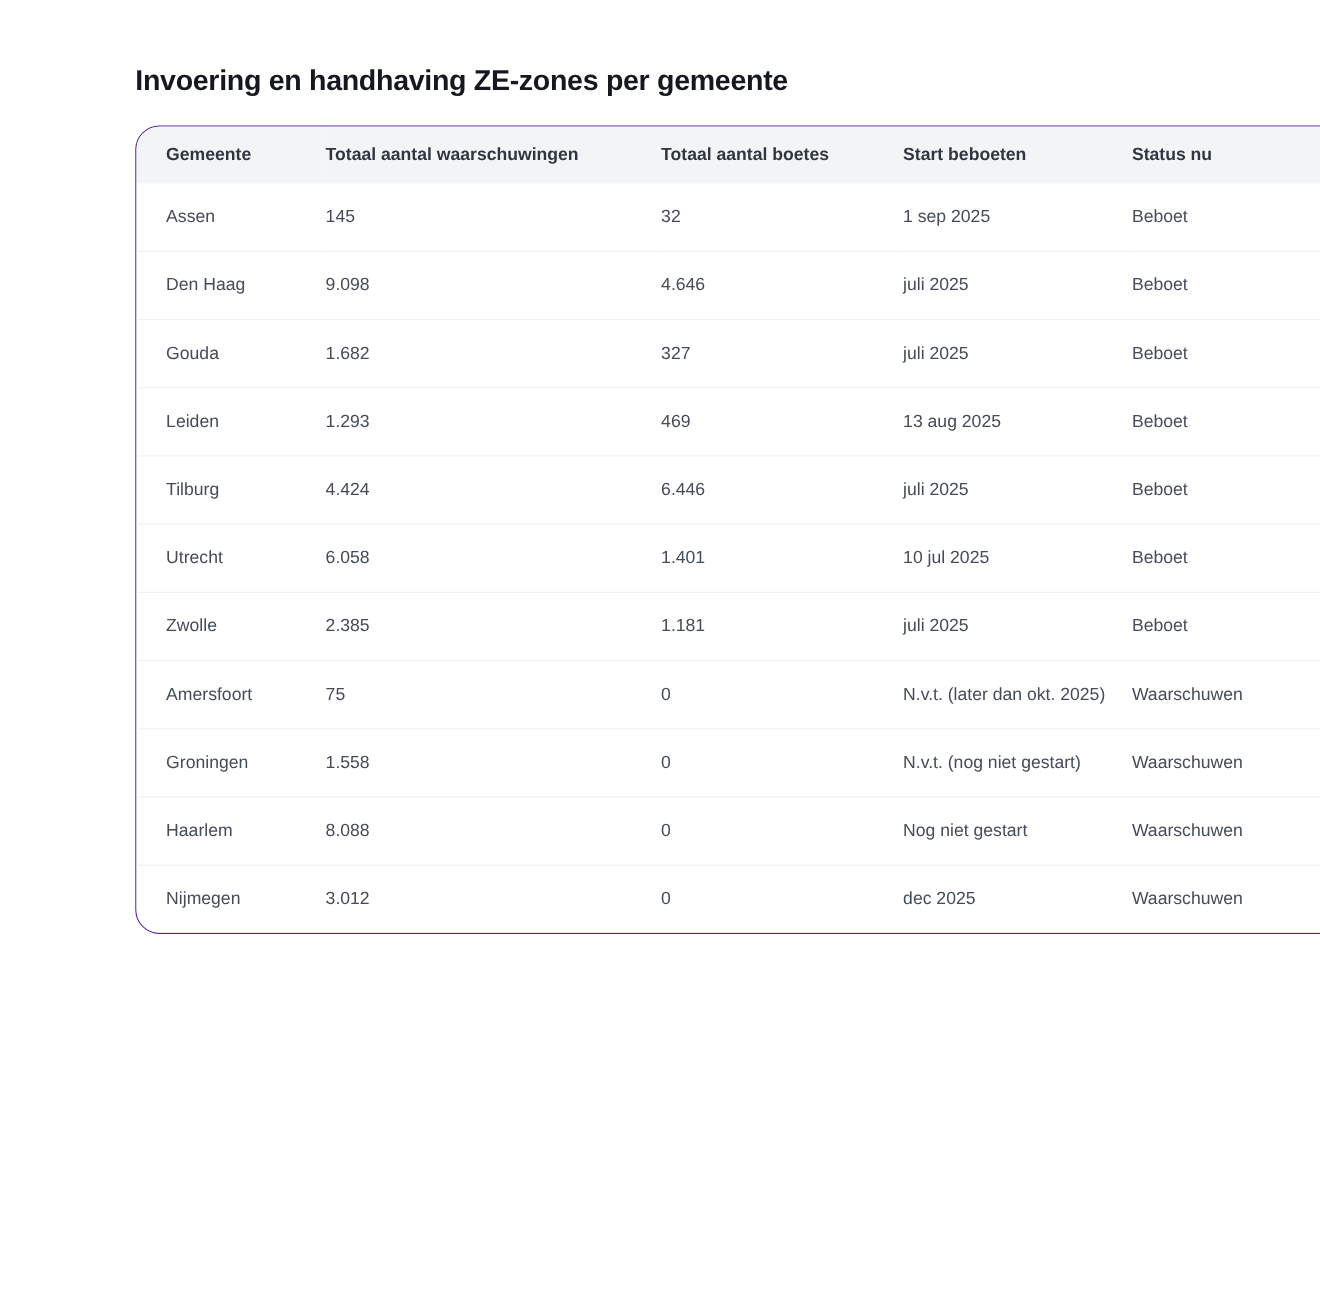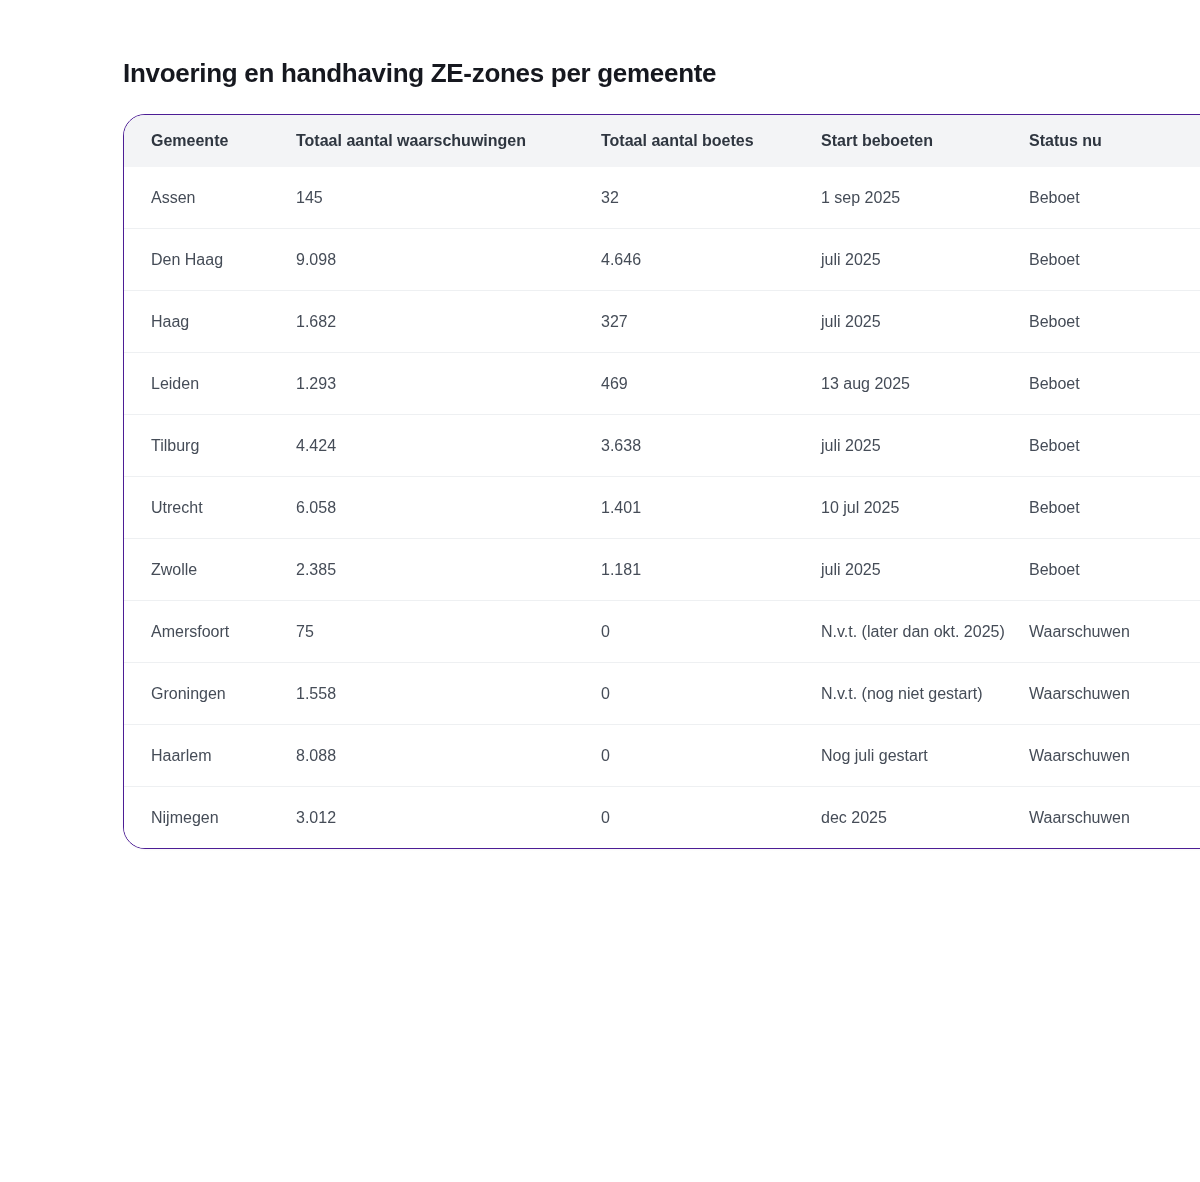--- a/index.html
+++ b/index.html
@@ -100,37 +100,37 @@
     <td>Beboet</td>
   </tr>
           <tr>
     <td>Den Haag</td>
     <td>9.098</td>
     <td>4.646</td>
     <td>juli 2025</td>
     <td>Beboet</td>
   </tr>
           <tr>
-    <td>Haag</td>
+    <td>Gouda</td>
     <td>1.682</td>
     <td>327</td>
     <td>juli 2025</td>
     <td>Beboet</td>
   </tr>
           <tr>
     <td>Leiden</td>
     <td>1.293</td>
     <td>469</td>
     <td>13 aug 2025</td>
     <td>Beboet</td>
   </tr>
           <tr>
     <td>Tilburg</td>
     <td>4.424</td>
-    <td>3.638</td>
+    <td>6.446</td>
     <td>juli 2025</td>
     <td>Beboet</td>
   </tr>
           <tr>
     <td>Utrecht</td>
     <td>6.058</td>
     <td>1.401</td>
     <td>10 jul 2025</td>
     <td>Beboet</td>
   </tr>
@@ -152,21 +152,21 @@
     <td>Groningen</td>
     <td>1.558</td>
     <td>0</td>
     <td>N.v.t. (nog niet gestart)</td>
     <td>Waarschuwen</td>
   </tr>
           <tr>
     <td>Haarlem</td>
     <td>8.088</td>
     <td>0</td>
-    <td>Nog juli gestart</td>
+    <td>Nog niet gestart</td>
     <td>Waarschuwen</td>
   </tr>
           <tr>
     <td>Nijmegen</td>
     <td>3.012</td>
     <td>0</td>
     <td>dec 2025</td>
     <td>Waarschuwen</td>
   </tr>
         </tbody>

